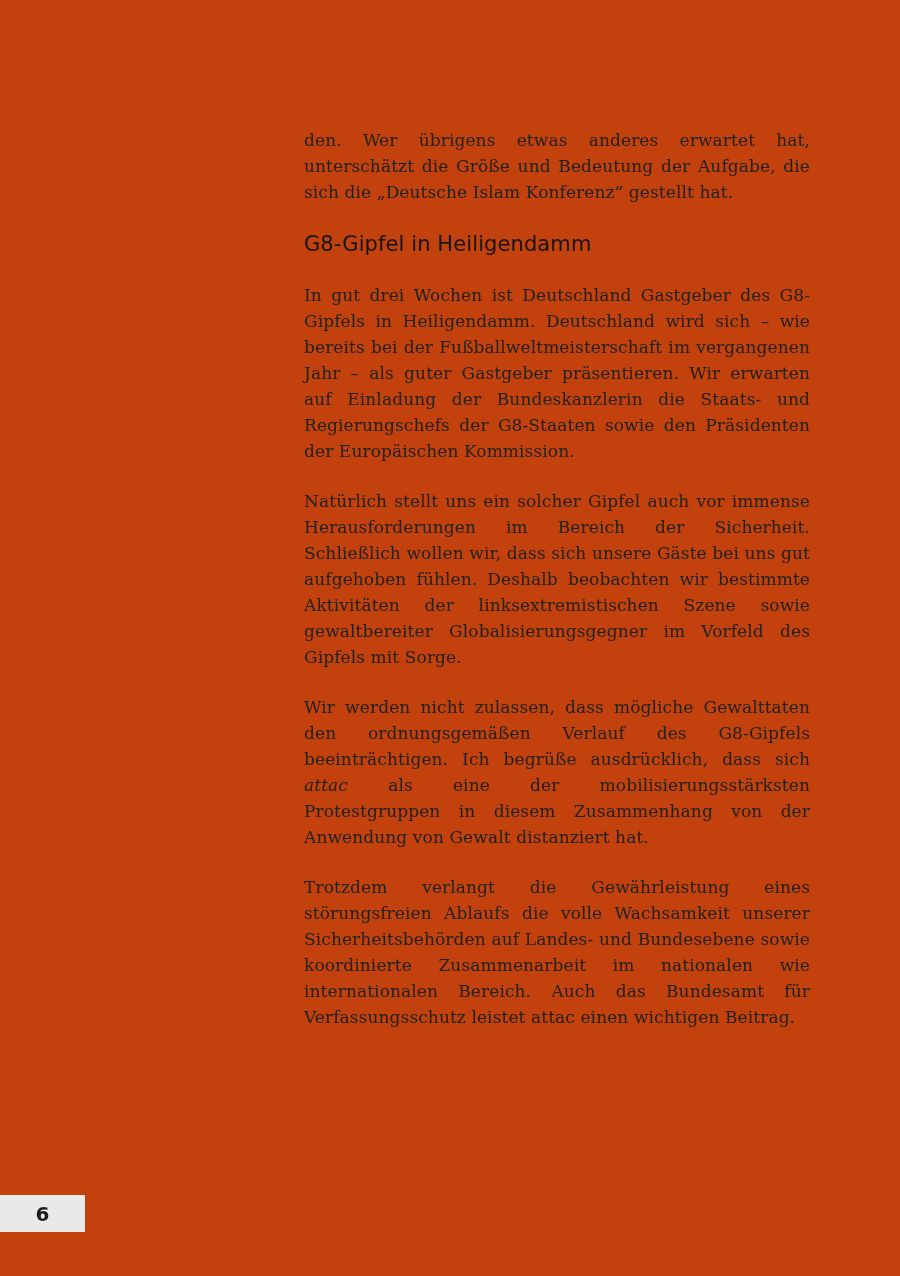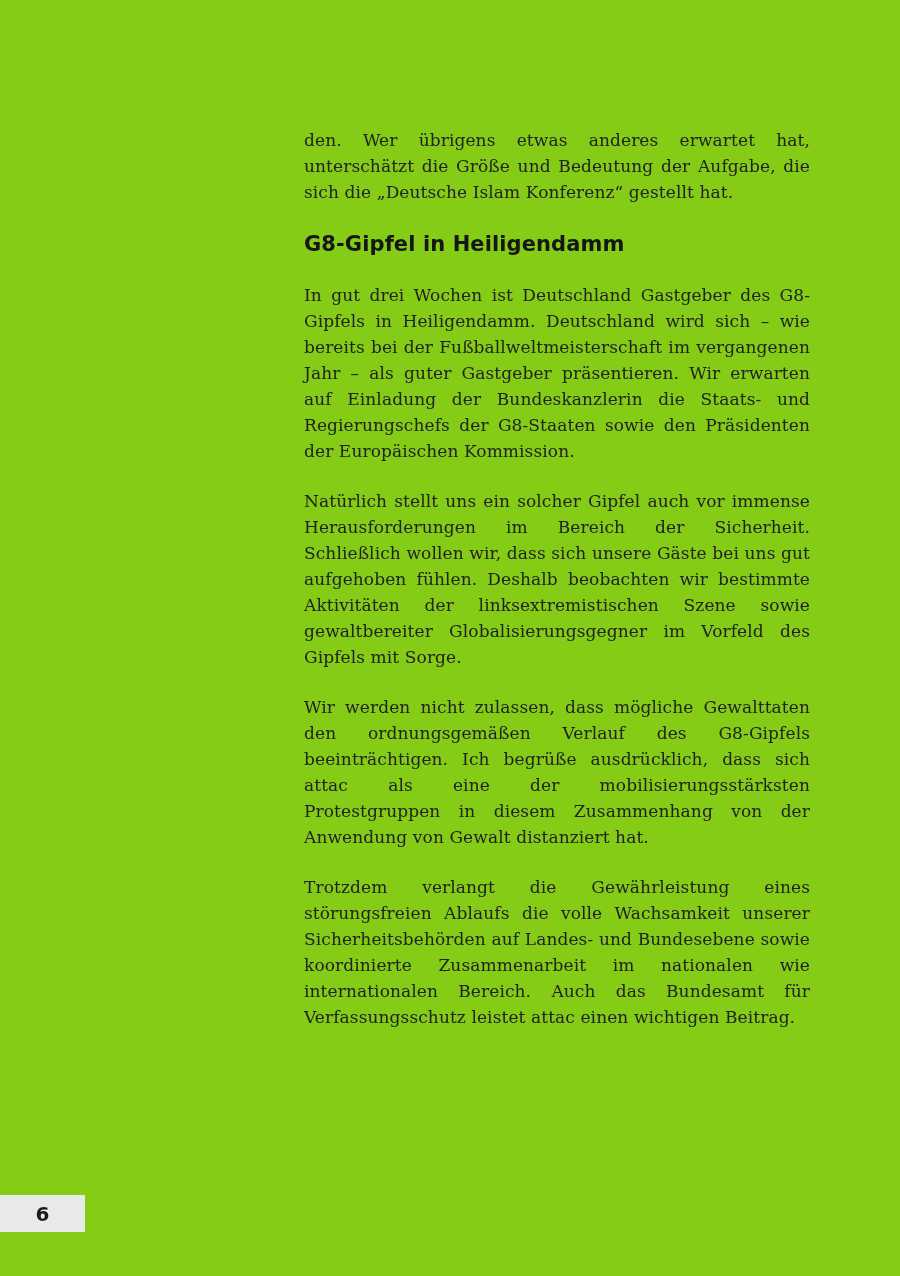--- a/index.html
+++ b/index.html
@@ -4,21 +4,21 @@
 <style>
   html, body {
     margin: 0;
     padding: 0;
     background: #ffffff;
   }
   .page {
     position: relative;
     width: 900px;
     height: 1276px;
-    background: #84cc16;
+    background: #c2410c;
     overflow: hidden;
     font-family: "DejaVu Serif", "Liberation Serif", serif;
   }
   .text-column {
     position: absolute;
     left: 304px;
     top: 127px;
     width: 506px;
     color: #222222;
   }
@@ -31,28 +31,29 @@
     hyphens: auto;
     -webkit-hyphens: auto;
     letter-spacing: 0.1px;
   }
   .text-column p:last-child {
     margin-bottom: 0;
   }
   .text-column h2 {
     margin: 0 0 23px 0;
     font-family: "DejaVu Sans", "Liberation Sans", sans-serif;
-    font-weight: bold;
+    font-weight: normal;
     font-size: 21px;
     line-height: 30px;
     color: #161616;
     letter-spacing: 0.1px;
     text-align: left;
   }
   .italic {
+    font-style: italic;
   }
   .page-number-box {
     position: absolute;
     left: 0;
     top: 1195px;
     width: 85px;
     height: 37px;
     background: #e9e9e9;
     display: flex;
     align-items: center;

